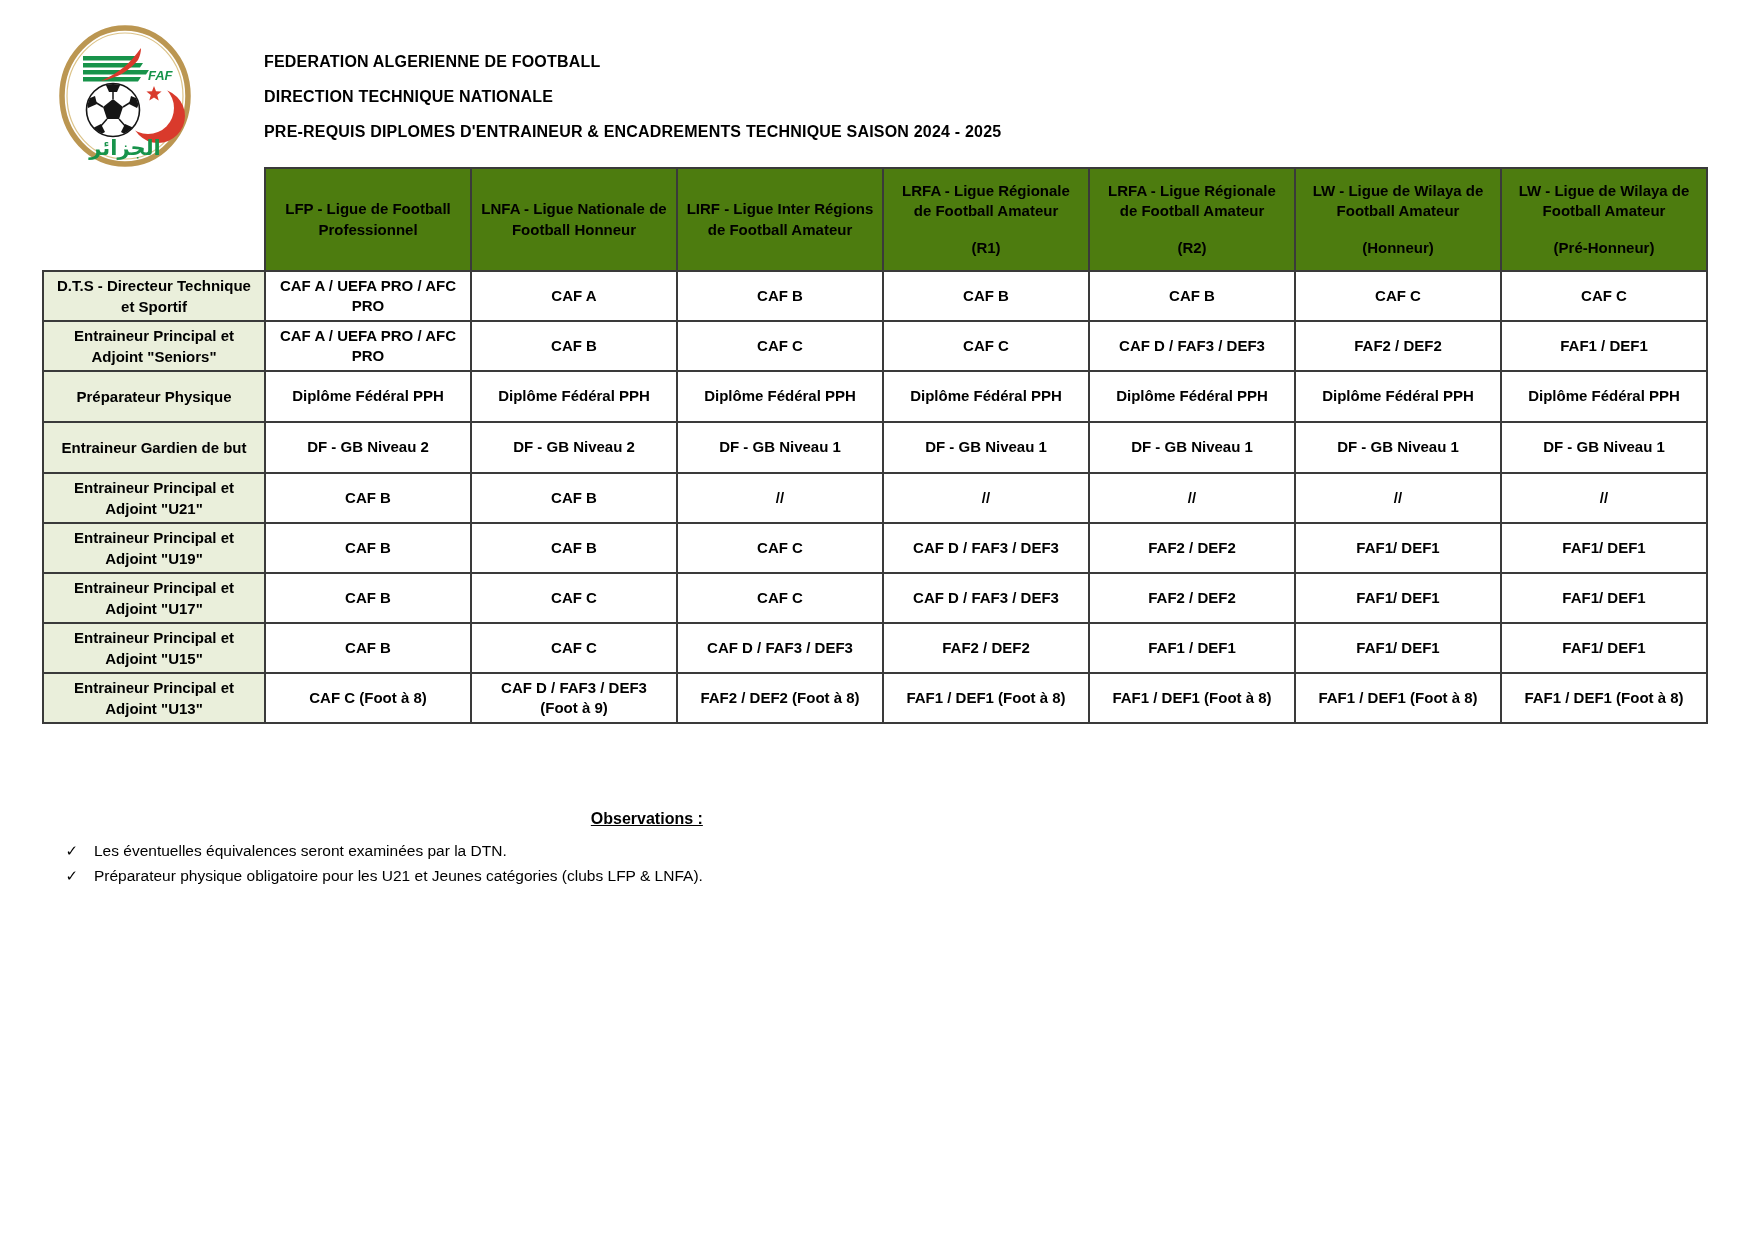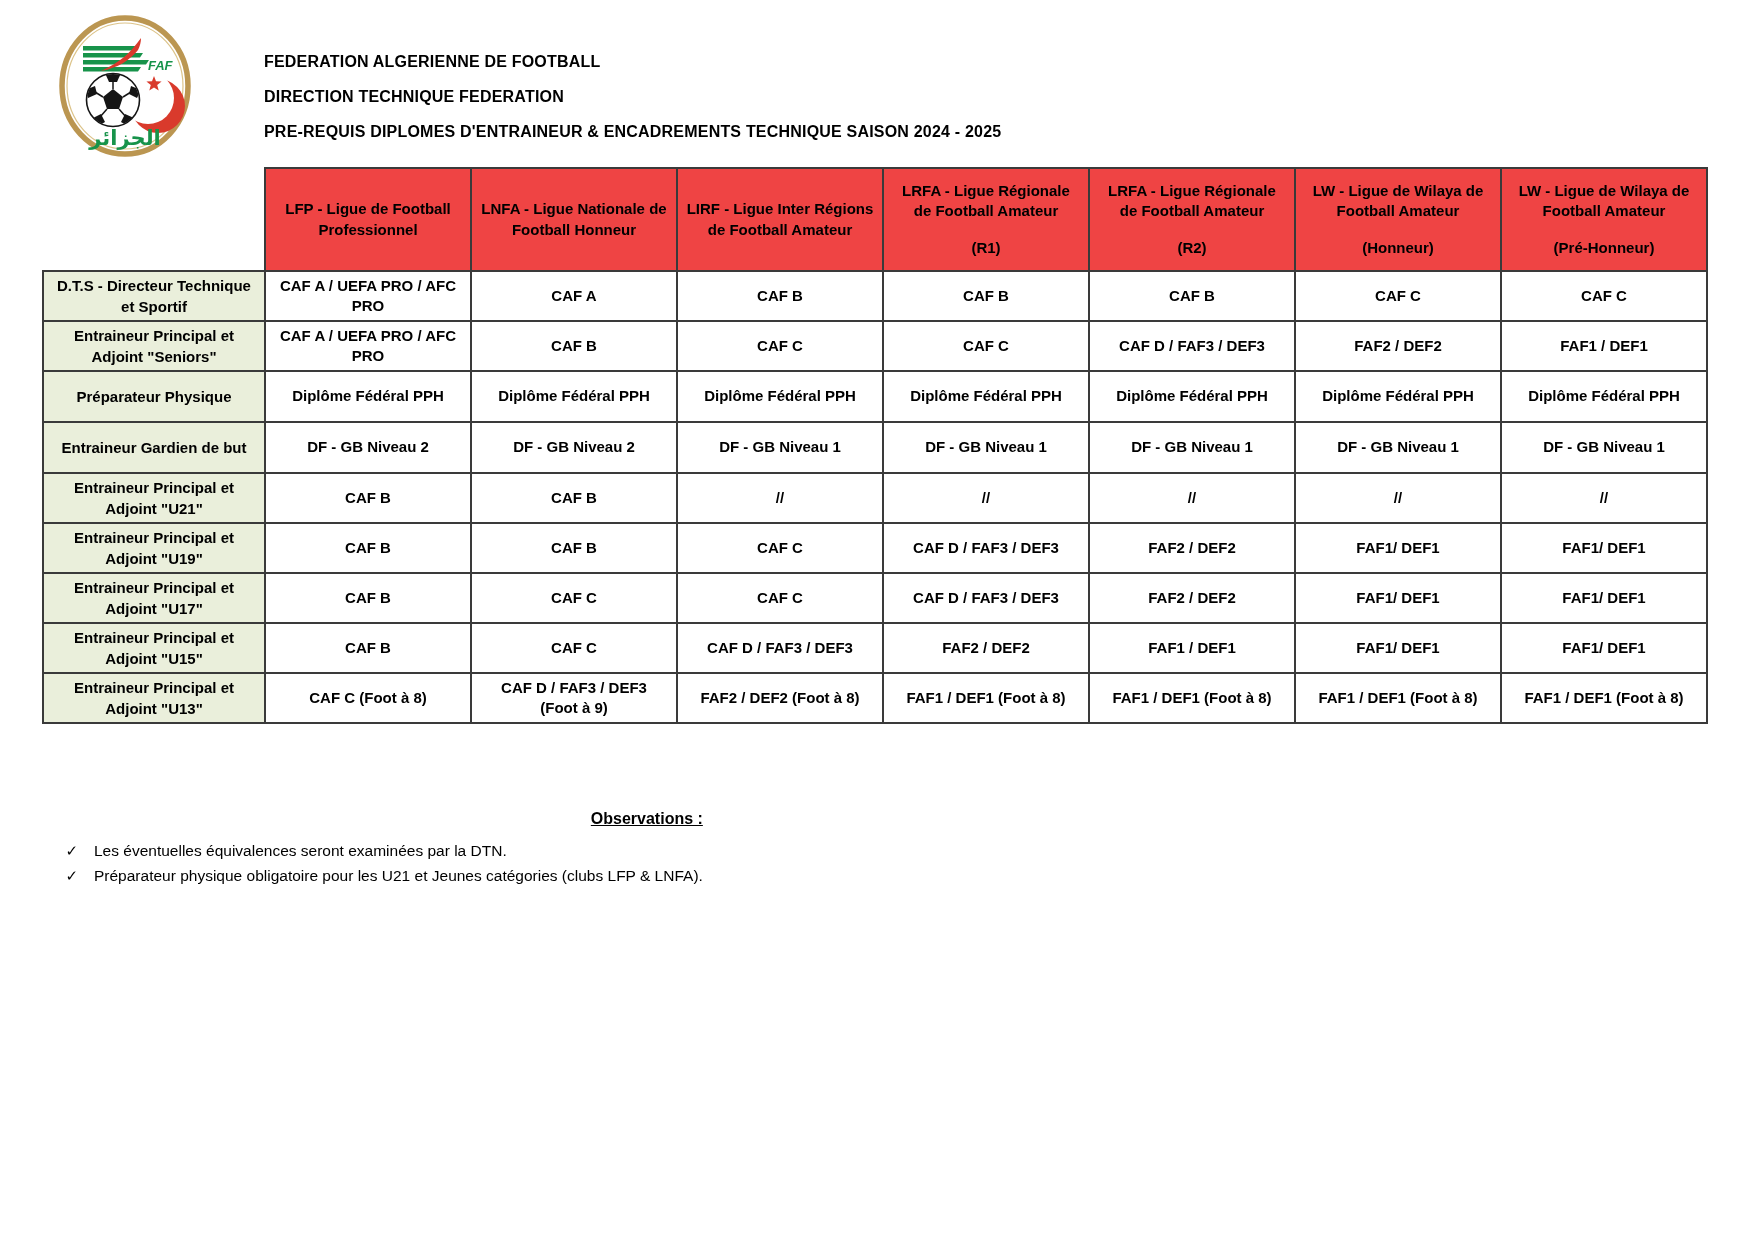--- a/index.html
+++ b/index.html
@@ -3,36 +3,36 @@
 <meta charset="utf-8">
 <style>
   html,body { margin:0; padding:0; background:#ffffff; }
   .page {
     position:relative; width:1755px; height:1240px; background:#ffffff;
     font-family:"Liberation Sans", sans-serif; color:#000;
     overflow:hidden;
   }
 
   
-  .logo { position:absolute; left:55px; top:12px; width:140px; height:148px; }
+  .logo { position:absolute; left:55px; top:22px; width:140px; height:148px; }
 
   
   .titles { position:absolute; left:264px; top:53px; }
   .title { font-size:16px; font-weight:bold; letter-spacing:0.2px; margin-bottom:17px; white-space:nowrap; }
 
   
   table.grid { position:absolute; left:42px; top:167px; border-collapse:collapse; table-layout:fixed; }
   .grid col.label-col { width:222px; }
   .grid col.data-col  { width:206px; }
   .grid th, .grid td {
     border:2px solid var(--border-c,#3a3a3a);
     font-weight:bold; text-align:center; vertical-align:middle;
     color:#000; overflow:hidden;
   }
-  .grid thead th { height:93px; font-size:15px; line-height:1.35; padding:4px 8px; background:#ef4444; }
+  .grid thead th { height:93px; font-size:15px; line-height:1.35; padding:4px 8px; background:#4d7c0f; }
   .grid thead th.corner { border:none; background:transparent; }
   .hl2 { margin-top:16px; }
   .grid tbody tr { height:47px; }
   .grid tbody tr.short-row { height:51px; }
   .grid tbody th.rowlabel { background:var(--label-bg,#eaefdb); font-size:15px; line-height:1.4; padding:3px 12px; }
   .grid tbody td { font-size:15px; line-height:1.35; padding:2px 9px; background:#fff; }
 
   
   .observations { position:absolute; left:52px; top:810px;text-align:right; }
   .obs-heading { font-weight:bold; text-decoration:underline; font-size:16px; margin-bottom:14px; }
@@ -96,21 +96,21 @@
         <circle cx="103" cy="94" r="27" mask="url(#crescentMask)"></circle>
         <polygon points="99,64 101,69.3 106.6,69.5 102.2,73.1 103.7,78.5 99,75.4 94.3,78.5 95.8,73.1 91.4,69.5 97,69.3"></polygon>
       </g>
 
       <text x="70" y="133" font-size="21" font-weight="bold" text-anchor="middle" style="fill:var(--logo-green,#17934a)" font-family="DejaVu Sans, Liberation Sans, sans-serif">الجزائر</text>
     </svg>
   </div>
 
   <div class="titles">
     <div class="title">FEDERATION ALGERIENNE DE FOOTBALL</div>
-    <div class="title">DIRECTION TECHNIQUE FEDERATION</div>
+    <div class="title">DIRECTION TECHNIQUE NATIONALE</div>
     <div class="title">PRE-REQUIS DIPLOMES D'ENTRAINEUR &amp; ENCADREMENTS TECHNIQUE SAISON 2024 - 2025</div>
   </div>
 
   <table class="grid">
     <colgroup id="grid-cols">
         <col class="label-col">
         <col class="data-col">
         <col class="data-col">
         <col class="data-col">
         <col class="data-col">

